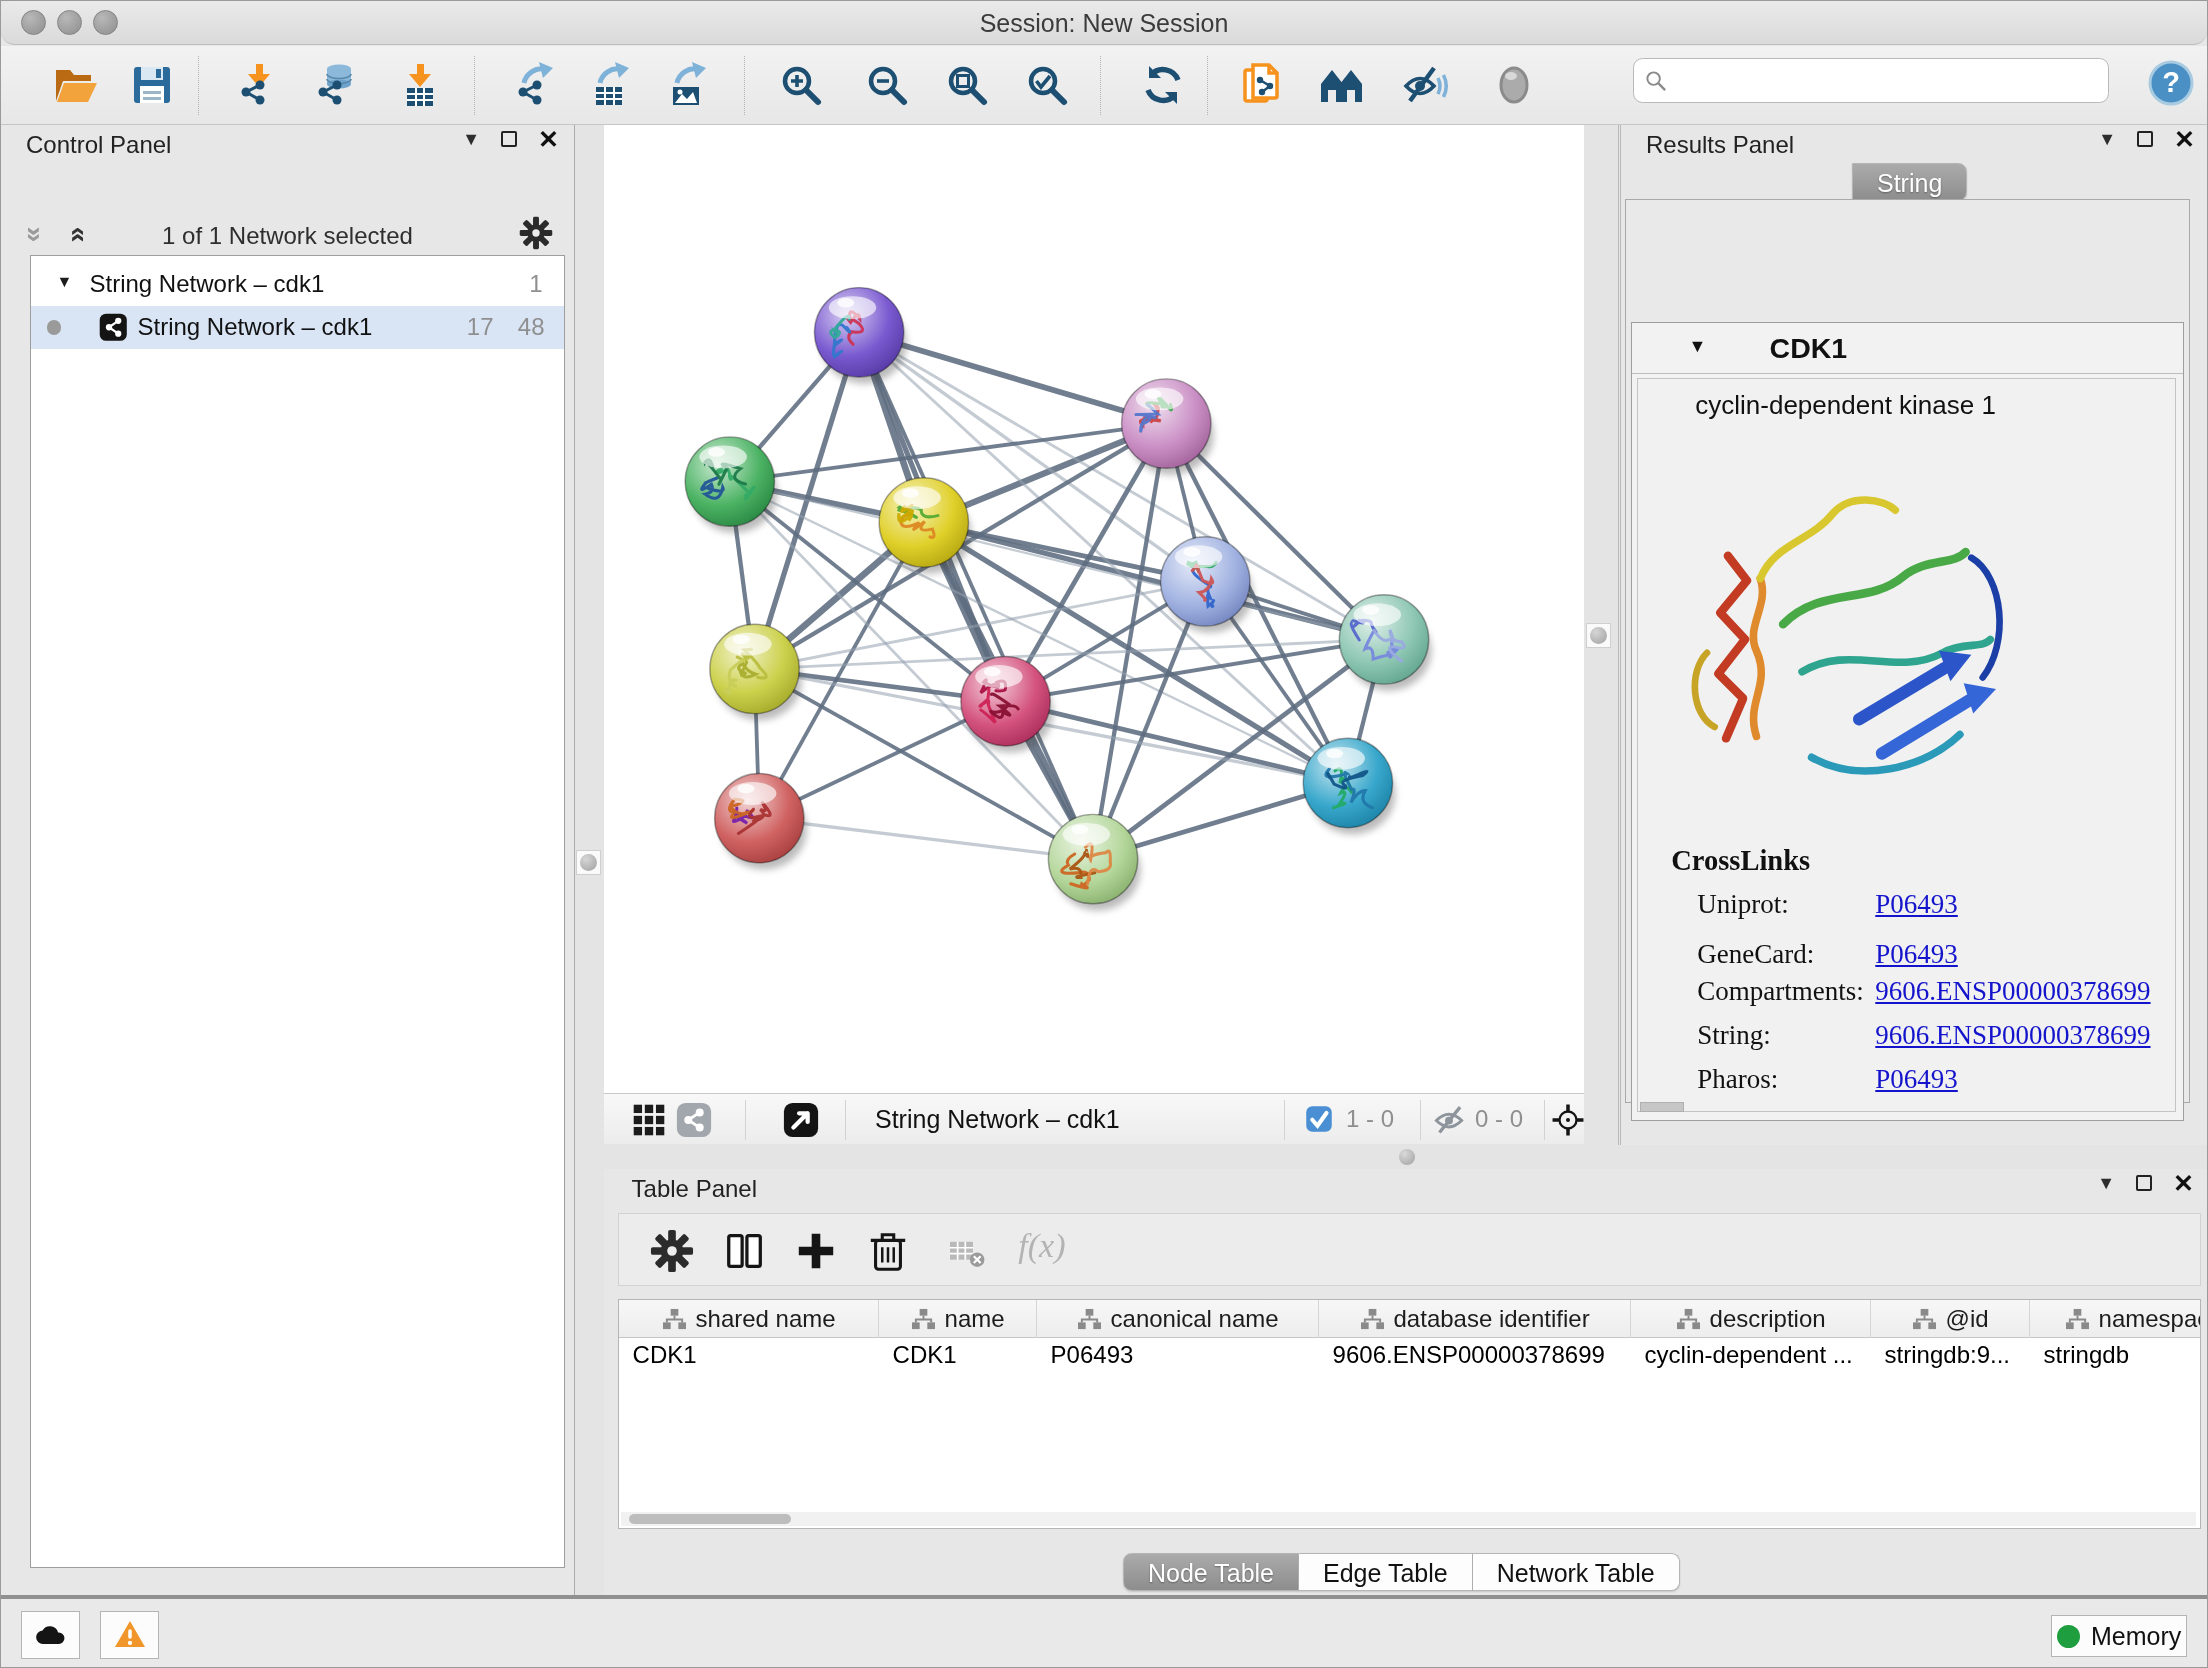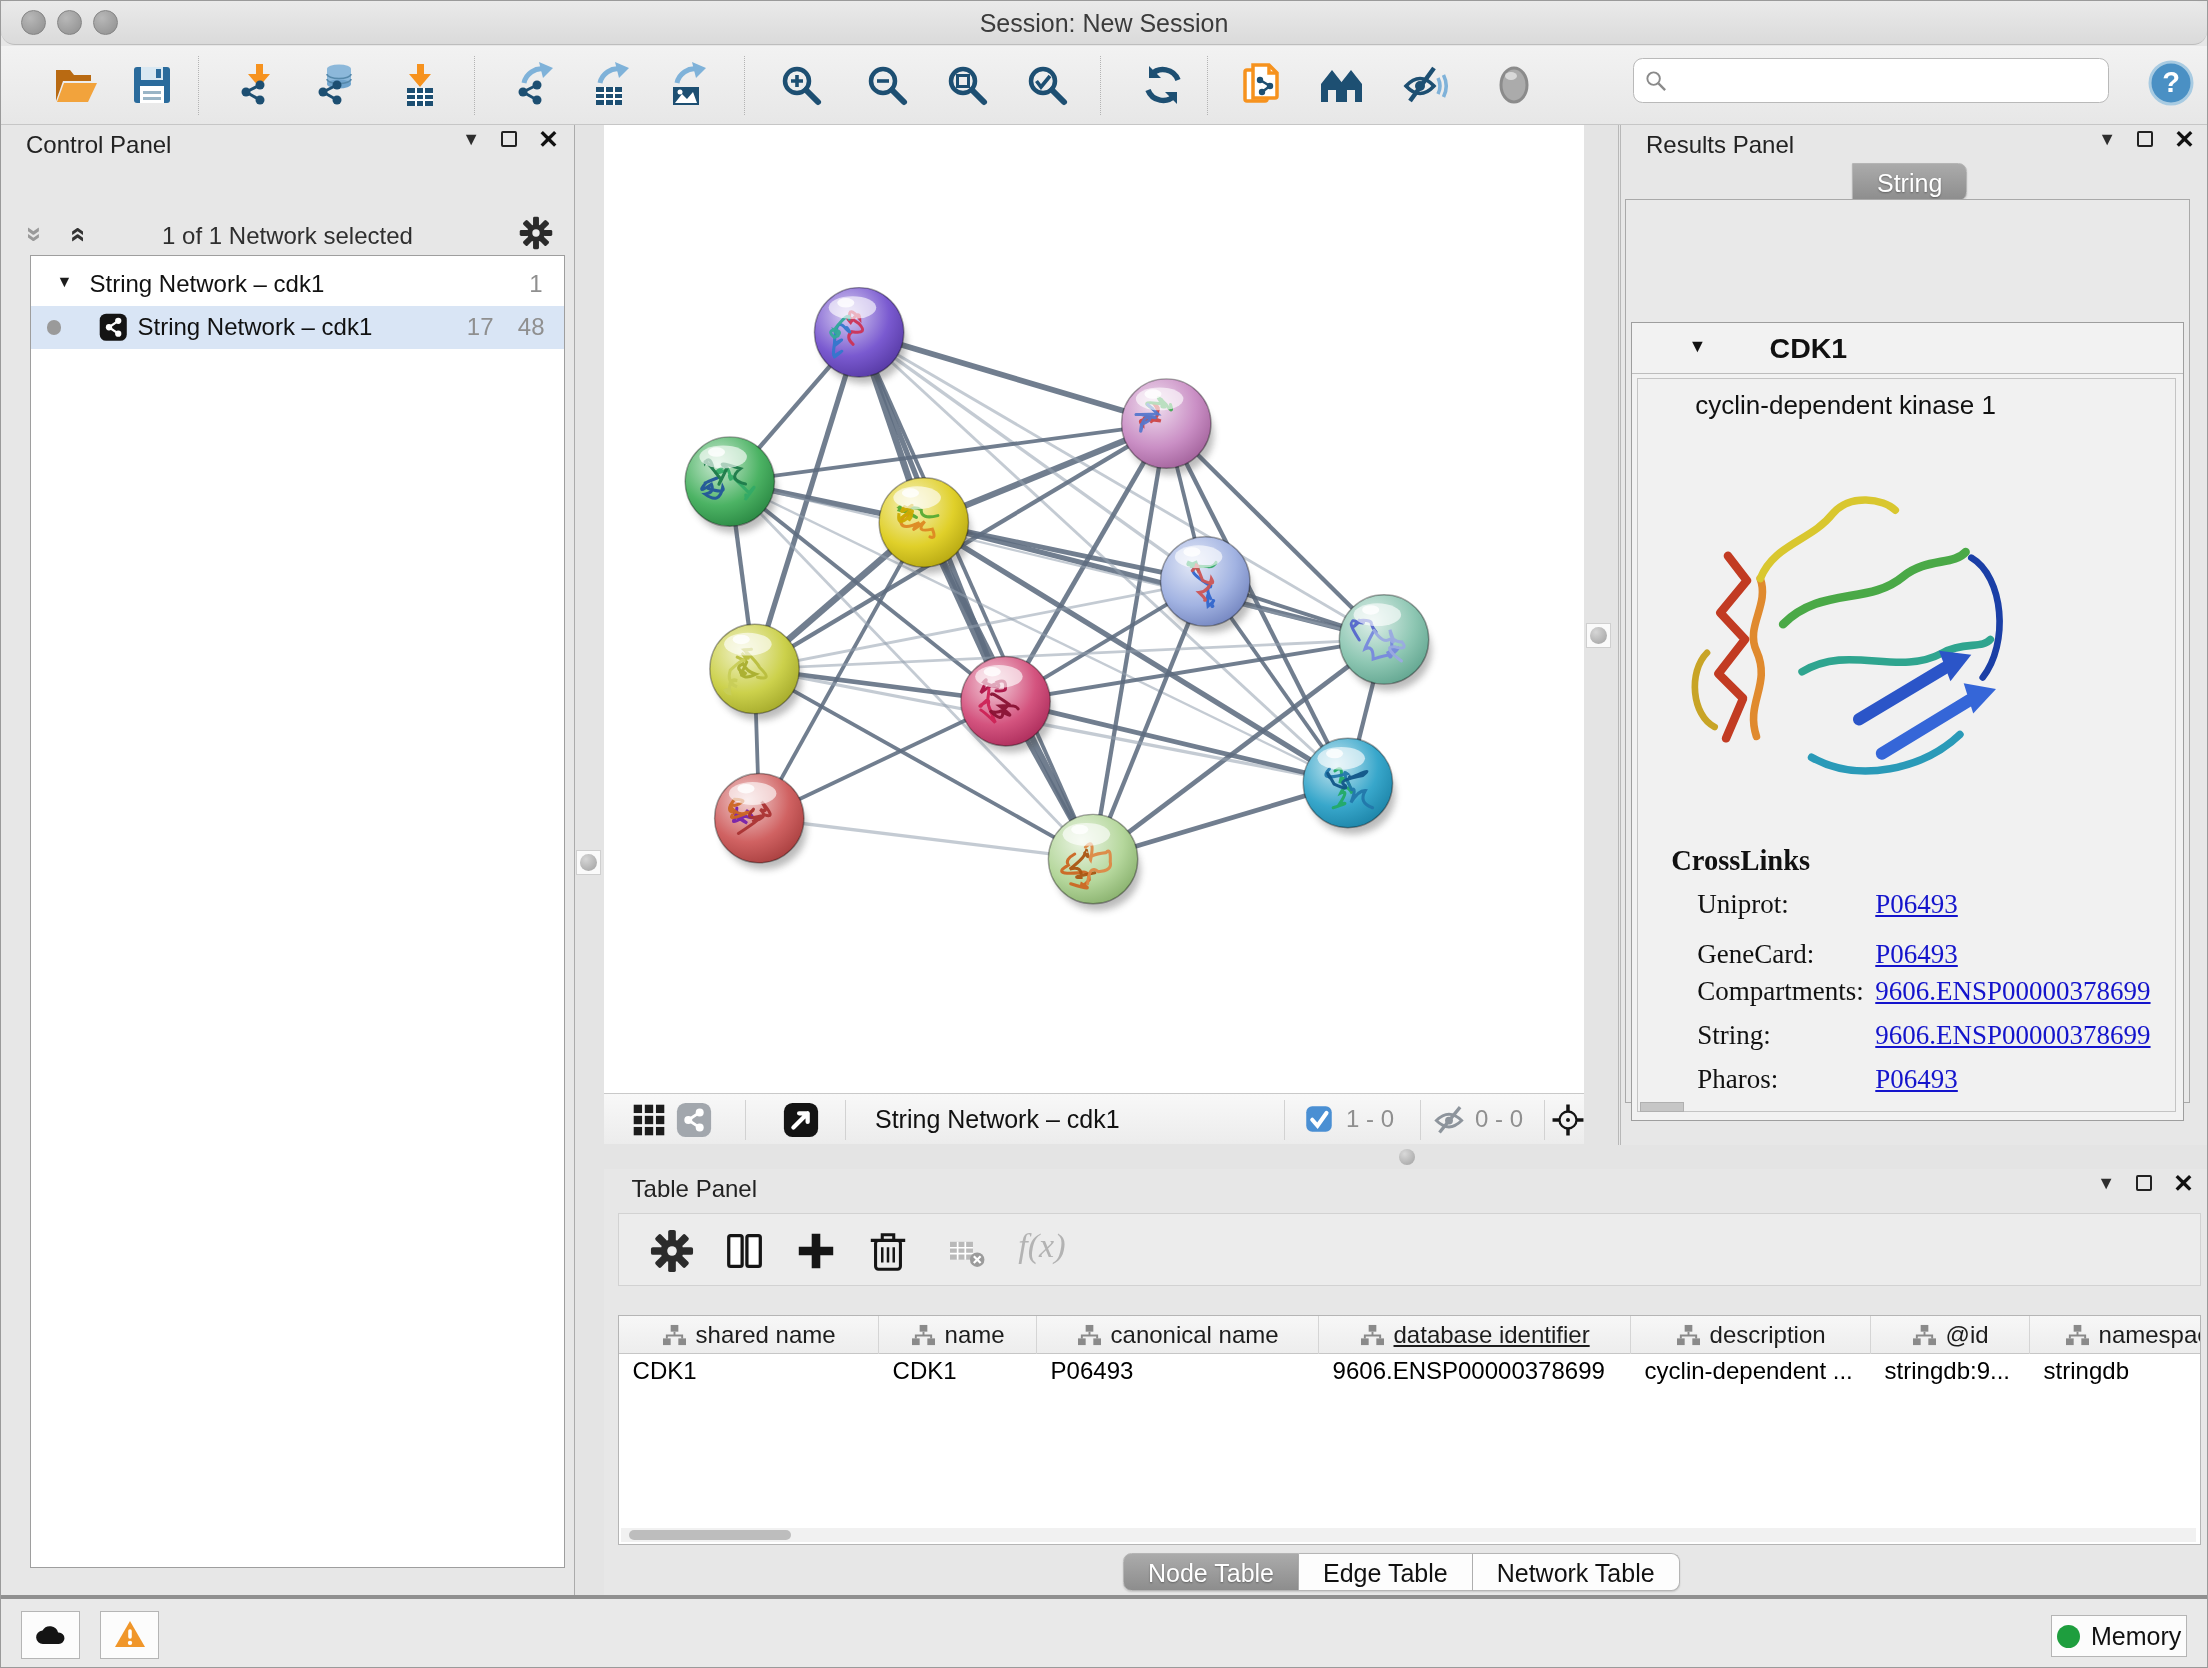--- a/index.html
+++ b/index.html
@@ -103,21 +103,21 @@
   .xl-value{position:absolute;left:237px;top:0;font-family:"Liberation Serif",serif;font-size:27px;color:#1414cc;text-decoration:underline;cursor:pointer;white-space:nowrap;}
   .rs-thumb{position:absolute;left:1.9px;top:723px;width:44px;height:9.5px;background:#c6c6c6;border:1px solid #b0b0b0;}
 
   
   .tp{position:absolute;left:603px;top:1168px;width:1605px;height:426px;background:#e7e7e7;}
   .tp-toolbar{position:absolute;left:14.3px;top:44px;width:1583px;height:73px;background:#ececec;border:1px solid #d2d2d2;}
   .tp-btn{position:absolute;top:15px;width:44px;height:44px;cursor:pointer;}
   .tp-btn svg{width:100%;height:100%;}
   .tp-btn.disabled{cursor:default;}
   .fx{position:absolute;left:399px;top:13.3px;font-family:"Liberation Serif",serif;font-style:italic;font-size:34px;color:#b3b3b3;}
-  .tp-table{position:absolute;left:14.3px;top:130px;width:1583px;height:230px;background:#fff;border:1.9px solid #b5b5b5;overflow:hidden;margin-top:16px;}
+  .tp-table{position:absolute;left:14.3px;top:130px;width:1583px;height:230px;background:#fff;border:1.9px solid #b5b5b5;overflow:hidden;}
   .tp-headrow{position:absolute;left:0;top:0;height:38px;display:flex;background:linear-gradient(#f7f7f7,#ededed);border-bottom:1px solid #c6c6c6;}
   .th{position:relative;height:38px;display:flex;align-items:center;justify-content:center;gap:8.6px;border-right:1px solid #d5d5d5;font-size:24px;color:#1c1c1c;cursor:pointer;overflow:hidden;flex:none;}
   .th svg{width:25px;height:23px;flex:none;}
   .tp-datarow{position:absolute;left:0;top:38px;height:36px;display:flex;}
   .td{height:36px;line-height:34px;padding-left:13.3px;font-size:24px;color:#000;overflow:hidden;white-space:nowrap;flex:none;cursor:default;}
   .tp-scroll{position:absolute;left:1.9px;bottom:1.9px;width:1575px;height:14.3px;background:#f1f1f1;}
   .tp-scroll i{position:absolute;left:7.6px;top:1.9px;width:162px;height:10.5px;border-radius:5.7px;background:#bdbdbd;display:block;}
   .tp-tabs{left:519px;top:384px;}
 
   .bottom-edge{position:absolute;left:0;top:1594px;width:100%;height:3.8px;background:#909090;}
@@ -810,21 +810,21 @@
             <span style="width: 25px; height: 23px; display: inline-flex; flex: 0 0 auto;">
               <svg viewBox="0 0 26 24">
                 <rect x="9" y="1" width="8" height="7" fill="#8a8a8a"></rect>
                 <rect x="1" y="15" width="8" height="7" fill="#8a8a8a"></rect>
                 <rect x="17" y="15" width="8" height="7" fill="#8a8a8a"></rect>
                 <path d="M13 8v4M5 15v-3h16v3" stroke="#8a8a8a" stroke-width="2" fill="none"></path>
               </svg>
             </span>
             <span>canonical name</span>
           </span>
-          <span class="th" style="width: 312px; text-decoration: underline;">
+          <span class="th" style="width: 312px;">
             <span style="width: 25px; height: 23px; display: inline-flex; flex: 0 0 auto;">
               <svg viewBox="0 0 26 24">
                 <rect x="9" y="1" width="8" height="7" fill="#8a8a8a"></rect>
                 <rect x="1" y="15" width="8" height="7" fill="#8a8a8a"></rect>
                 <rect x="17" y="15" width="8" height="7" fill="#8a8a8a"></rect>
                 <path d="M13 8v4M5 15v-3h16v3" stroke="#8a8a8a" stroke-width="2" fill="none"></path>
               </svg>
             </span>
             <span>database identifier</span>
           </span>

